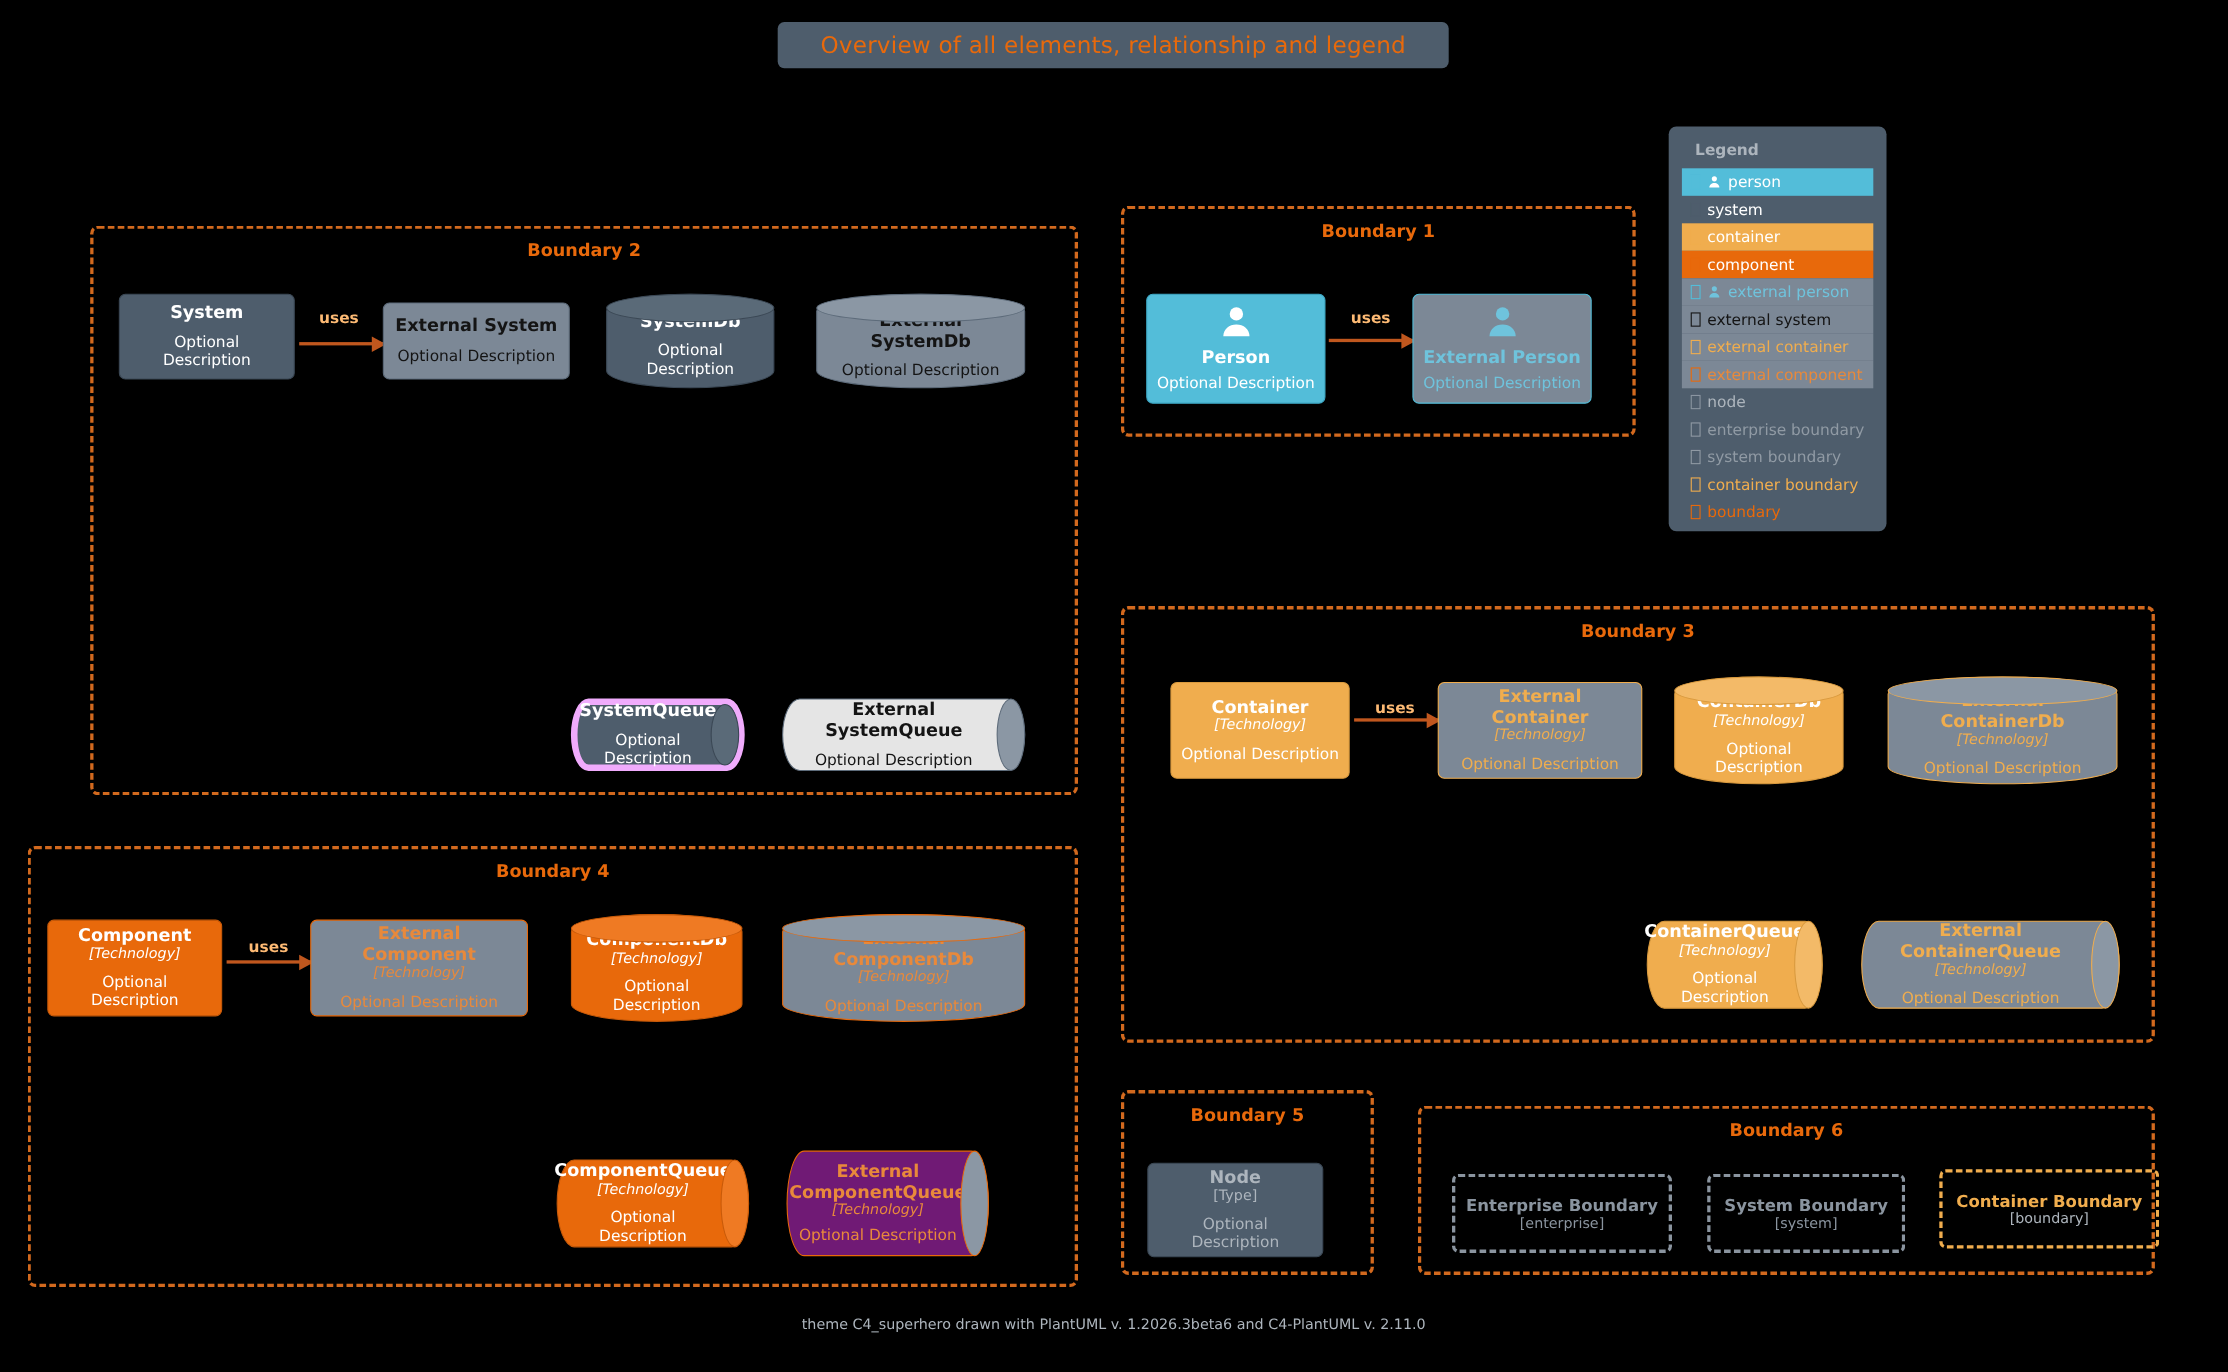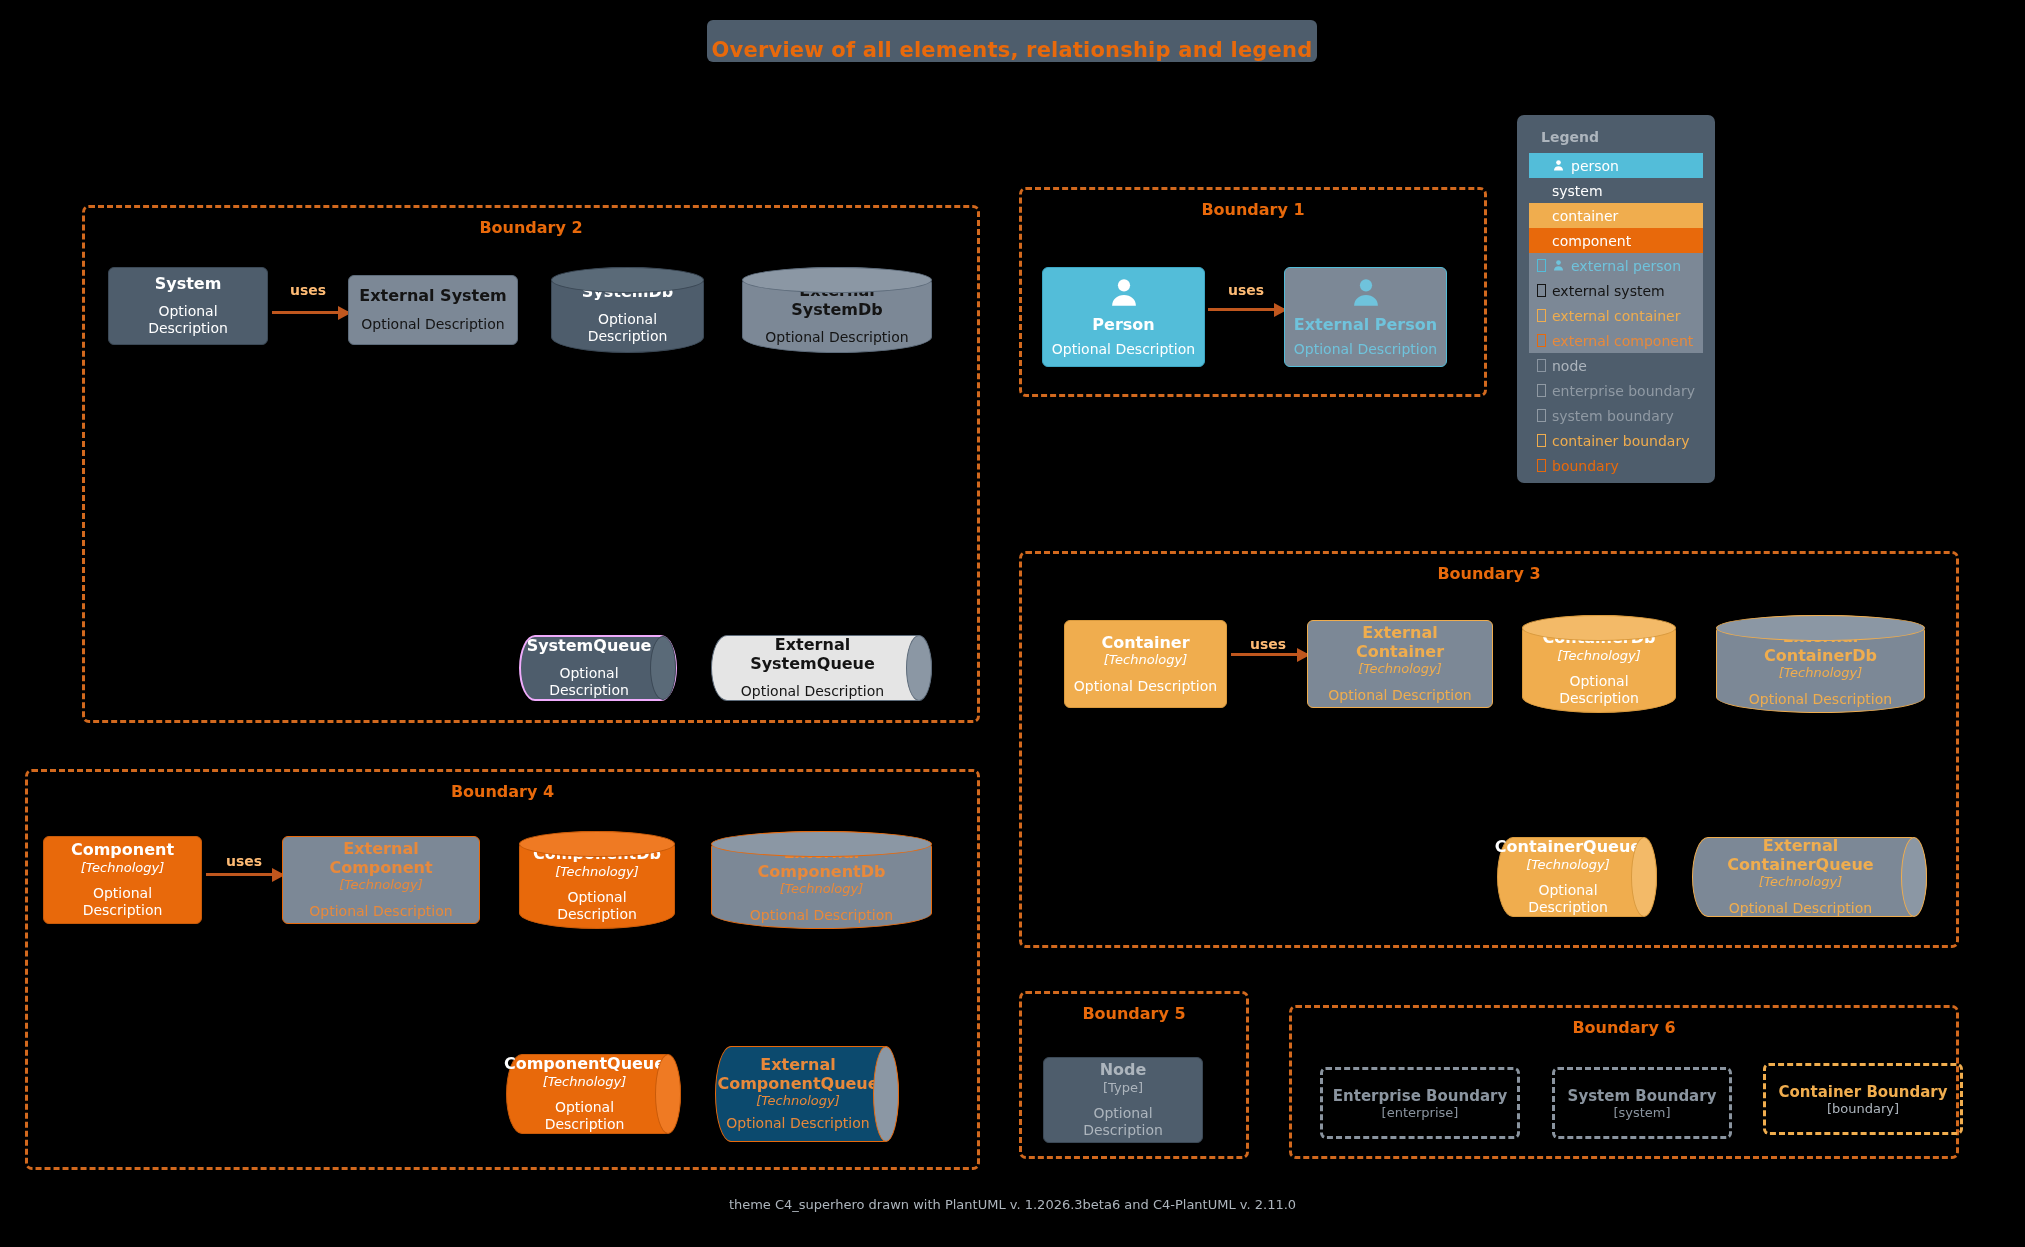--- a/index.html
+++ b/index.html
@@ -3,22 +3,22 @@
 <meta charset="utf-8">
 <style>
   html,body{margin:0;padding:0;background:#000;}
   body{width:2025px;height:1247px;position:relative;overflow:hidden;
        font-family:"DejaVu Sans","Liberation Sans",sans-serif;}
 
   .abs{position:absolute;box-sizing:border-box;}
 
   
   #title-bar{left:707px;top:20px;width:610px;height:42px;background:#4E5D6C;
-      border-radius:6px;display:flex;align-items:flex-end;justify-content:center;
-      color:#E8690B;font-weight:bold;font-size:21px;letter-spacing:.2px;
+      border-radius:6px;display:flex;align-items:center;justify-content:center;
+      color:#E8690B;font-weight:normal;font-size:21px;letter-spacing:.2px;
       box-shadow:2px 2px 3px rgba(0,0,0,.6);}
 
   
   .boundary{border:3px dashed #D2691E;border-radius:7px;}
   .bnd-label{position:absolute;top:10px;left:0;right:0;text-align:center;
       color:#E8690B;font-weight:bold;font-size:16px;}
 
   
   .node{position:absolute;box-sizing:border-box;border-radius:6px;
       display:flex;flex-direction:column;align-items:center;justify-content:center;
@@ -131,21 +131,21 @@
   <div class="nm">SystemDb</div>
   <div class="desc">Optional Description</div>
 </div>
 
 <div class="db ext-sys" style="left:742px;top:267px;width:190px;height:86px;background:#7C8896;color:#141414;border:1px solid #5d6b7a;">
   <div class="cap" style="background:#8b97a4;border:1px solid #5d6b7a;"></div>
   <div class="nm">External SystemDb</div>
   <div class="desc">Optional Description</div>
 </div>
 
-<div class="queue sys" style="left:519px;top:635px;width:158px;height:66px;background:#4E5D6C;color:#fff;border:2px solid #f0abfc;">
+<div class="queue sys" style="left:519px;top:635px;width:158px;height:66px;background:#4E5D6C;color:#fff;border:6px solid #f0abfc;">
   <div class="cap" style="background:#5a6a78;border:1px solid #3b4855;"></div>
   <div class="nm">SystemQueue</div>
   <div class="desc">Optional Description</div>
 </div>
 
 <div class="queue ext-sys" style="left:711px;top:635px;width:221px;height:66px;background:#e5e5e5;color:#141414;border:1px solid #5d6b7a;">
   <div class="cap" style="background:#8b97a4;border:1px solid #5d6b7a;"></div>
   <div class="nm">External SystemQueue</div>
   <div class="desc">Optional Description</div>
 </div>
@@ -335,21 +335,21 @@
   <div class="desc">Optional Description</div>
 </div>
 
 <div class="queue" style="left:506px;top:1054px;width:175px;height:80px;background:#E8690B;color:#fff;border:1px solid #c85a09;">
   <div class="cap" style="background:#ef7a23;border:1px solid #c85a09;"></div>
   <div class="nm">ComponentQueue</div>
   <div class="tech">[Technology]</div>
   <div class="desc">Optional Description</div>
 </div>
 
-<div class="queue" style="left:715px;top:1046px;width:184px;height:96px;background:#0c4a6e;color:#E8893B;border:1px solid #E8690B;">
+<div class="queue" style="left:715px;top:1046px;width:184px;height:96px;background:#701a75;color:#E8893B;border:1px solid #E8690B;">
   <div class="cap" style="background:#8b97a4;border:1px solid #E8690B;"></div>
   <div class="nm">External</div>
   <div class="nm">ComponentQueue</div>
   <div class="tech">[Technology]</div>
   <div class="desc" style="margin-top:6px;">Optional Description</div>
 </div>
 
 <div class="abs boundary" style="left:1019px;top:991px;width:230px;height:168px;">
   <div class="bnd-label">Boundary 5</div>
 </div>

